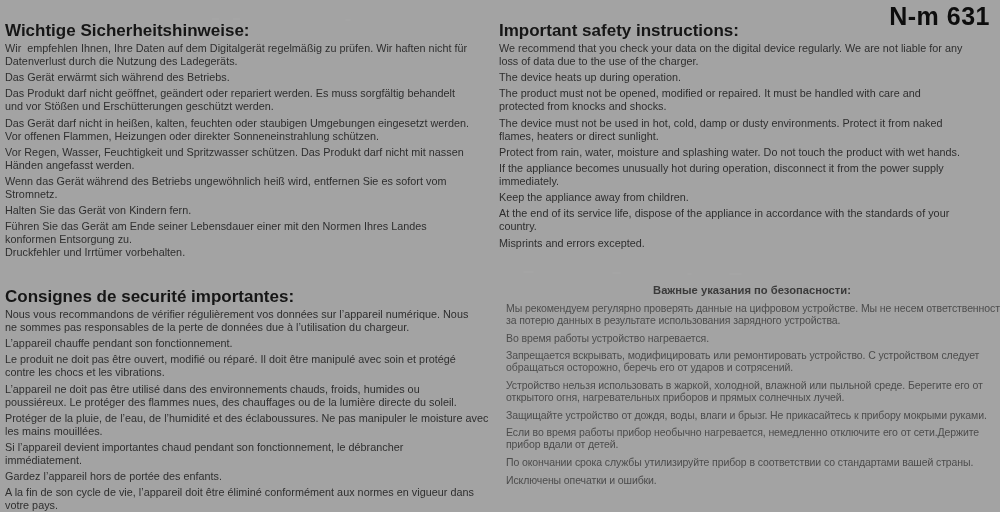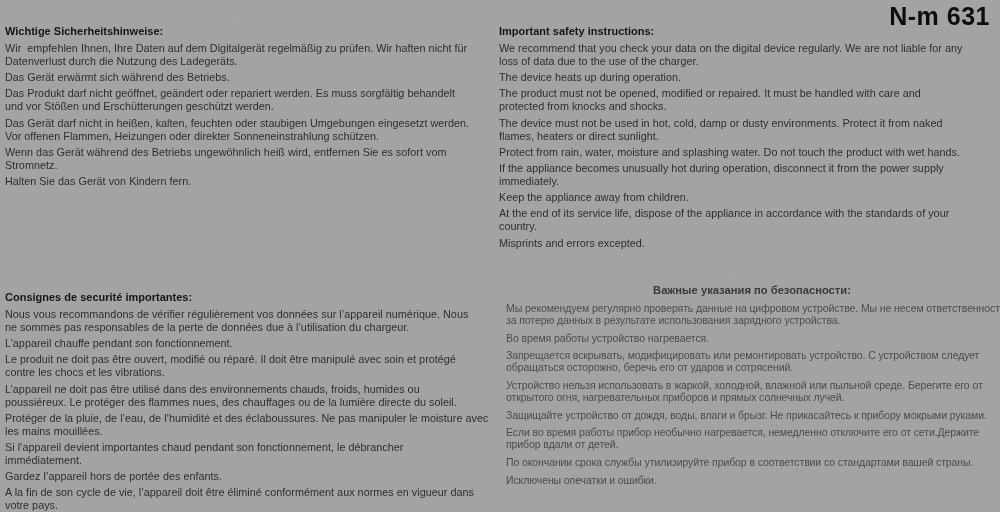--- a/index.html
+++ b/index.html
@@ -16,21 +16,21 @@
     top: 2px;
     right: 10px;
     font-size: 25px;
     font-weight: bold;
     letter-spacing: 0.5px;
     color: #0d0d0d;
   }
   .col { position: absolute; }
   .col h3 {
     margin: 0 0 4px 0;
-    font-size: 11px;
+    font-size: 17px;
     line-height: 14px;
     font-weight: bold;
     color: #161616;
     white-space: pre;
   }
   .col p {
     margin: 0 0 3.2px 0;
     font-size: 10.8px;
     line-height: 13px;
     color: #2e2e2e;
@@ -78,23 +78,28 @@
 
   <div class="col col-de">
     <h3>Wichtige Sicherheitshinweise:</h3>
     <p>Wir  empfehlen Ihnen, Ihre Daten auf dem Digitalgerät regelmäßig zu prüfen. Wir haften nicht für
 Datenverlust durch die Nutzung des Ladegeräts.</p>
     <p>Das Gerät erwärmt sich während des Betriebs.</p>
     <p>Das Produkt darf nicht geöffnet, geändert oder repariert werden. Es muss sorgfältig behandelt
 und vor Stößen und Erschütterungen geschützt werden.</p>
     <p>Das Gerät darf nicht in heißen, kalten, feuchten oder staubigen Umgebungen eingesetzt werden.
 Vor offenen Flammen, Heizungen oder direkter Sonneneinstrahlung schützen.</p>
+    <p>Vor Regen, Wasser, Feuchtigkeit und Spritzwasser schützen. Das Produkt darf nicht mit nassen
+Händen angefasst werden.</p>
     <p>Wenn das Gerät während des Betriebs ungewöhnlich heiß wird, entfernen Sie es sofort vom
 Stromnetz.</p>
     <p>Halten Sie das Gerät von Kindern fern.</p>
+    <p>Führen Sie das Gerät am Ende seiner Lebensdauer einer mit den Normen Ihres Landes
+konformen Entsorgung zu.
+Druckfehler und Irrtümer vorbehalten.</p>
   </div>
 
   <div class="col col-en">
     <h3>Important safety instructions:</h3>
     <p>We recommend that you check your data on the digital device regularly. We are not liable for any
 loss of data due to the use of the charger.</p>
     <p>The device heats up during operation.</p>
     <p>The product must not be opened, modified or repaired. It must be handled with care and
 protected from knocks and shocks.</p>
     <p>The device must not be used in hot, cold, damp or dusty environments. Protect it from naked

